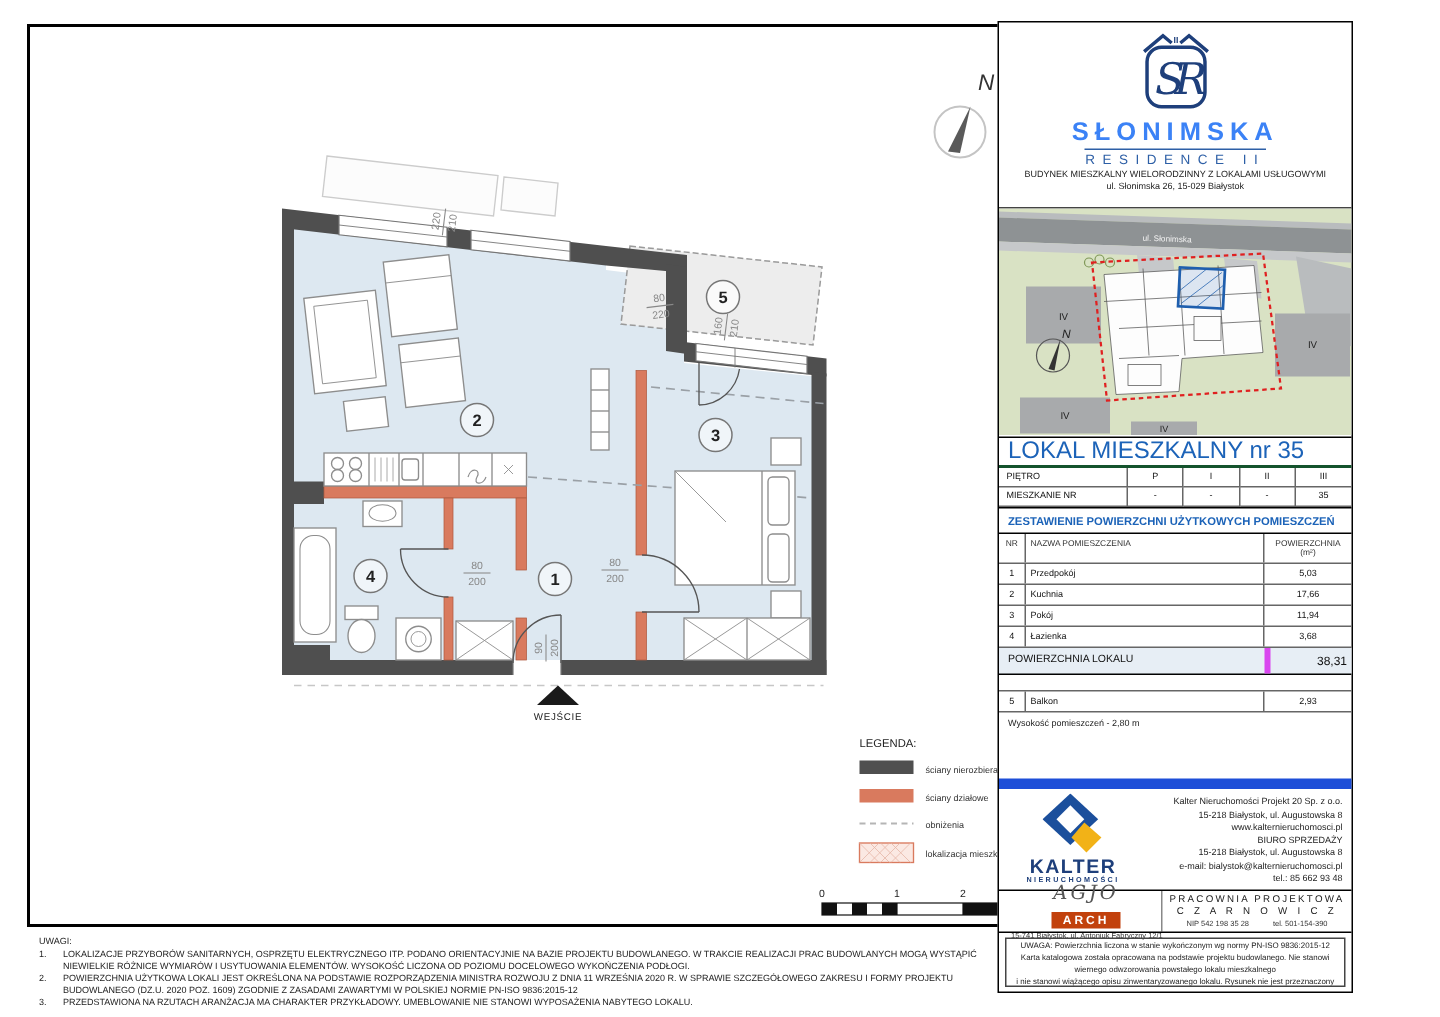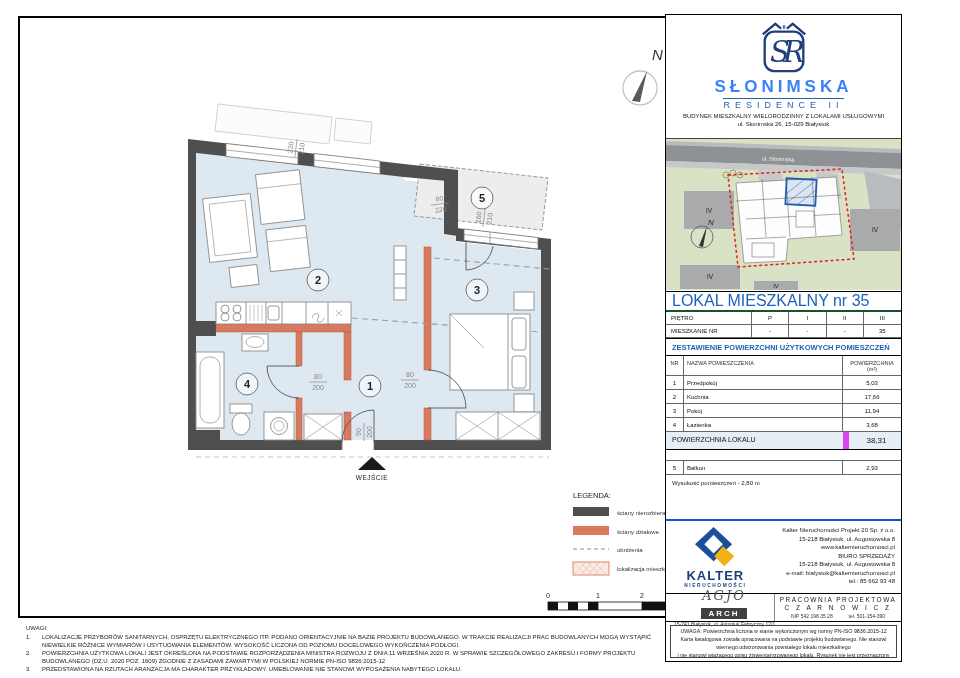--- a/index.html
+++ b/index.html
@@ -40,34 +40,34 @@
   .secTitle{height:17px;flex:none;display:flex;align-items:center;padding-left:6px;
     color:#1c63b8;font-size:7.5px;font-weight:bold;border-bottom:1px solid #000;box-sizing:border-box;}
   .tableB{flex:none;}
   .tB-row{display:grid;grid-template-columns:18px 1fr 58px;border-bottom:1px solid #666;}
   .tB-row .c{border-right:1px solid #666;padding:3.5px 3px;}
   .tB-row .c:last-child{border-right:none;text-align:center;}
   .tB-row .nr{text-align:center;}
   .tB-head .c{font-size:5.6px;color:#333;}
   .tB-total{display:grid;grid-template-columns:1fr 58px;background:#e7eef5;border-bottom:1px solid #000;}
   .tB-total .c{padding:4px 3px 4px 6px;font-size:7px;}
-  .tB-total .c:last-child{border-left:6px solid #d946ef;text-align:center;font-size:8px;}
+  .tB-total .c:last-child{border-left:4px solid #d946ef;text-align:right;font-size:8px;}
   .tB-gap{height:10px;flex:none;border-bottom:1px solid #666;}
   .height-note{flex:none;padding:5px 0 0 6px;font-size:6px;color:#222;height:16px;box-sizing:border-box;}
   .filler{flex:1;}
-  .developer{height:74px;flex:none;border-top:2px solid #1d4ed8;display:flex;box-sizing:border-box;}
+  .developer{height:74px;flex:none;border-top:7px solid #1d4ed8;display:flex;box-sizing:border-box;}
   .dev-left{width:42%;display:flex;flex-direction:column;align-items:center;justify-content:center;}
   .dev-logo-word{font-size:13px;font-weight:bold;color:#1e3f7b;letter-spacing:1px;margin-top:1px;}
   .dev-logo-sub{font-size:4.8px;font-weight:bold;color:#1e3f7b;letter-spacing:1.6px;}
   .dev-right{flex:1;text-align:right;padding:5px 6px 0 0;line-height:1.42;font-size:6px;color:#222;}
   .architect{height:28px;flex:none;border-top:1px solid #000;display:flex;box-sizing:border-box;}
   .arch-left{width:46%;display:flex;flex-direction:column;justify-content:center;padding-left:8px;box-sizing:border-box;}
   .arch-logo-row{display:flex;align-items:center;gap:5px;flex-direction:column;}
   .agjo{font-family:"DejaVu Serif",serif;font-style:italic;font-size:13px;color:#555;letter-spacing:2px;}
-  .archbox{background:#404040;color:#fff;font-size:8px;font-weight:bold;letter-spacing:2px;padding:1px 7px;}
+  .archbox{background:#c2410c;color:#fff;font-size:8px;font-weight:bold;letter-spacing:2px;padding:1px 7px;}
   .arch-addr{font-size:5px;color:#333;margin-top:2px;white-space:nowrap;}
   .arch-right{flex:1;border-left:1px solid #888;display:flex;flex-direction:column;justify-content:center;text-align:center;box-sizing:border-box;}
   .arch-studio1{font-size:6.5px;letter-spacing:1.5px;color:#222;}
   .arch-studio2{font-size:6.5px;letter-spacing:2.5px;color:#222;margin-top:1px;}
   .arch-ids{display:flex;justify-content:space-evenly;font-size:5px;color:#333;margin-top:2px;}
   .disclaimer{height:40px;flex:none;border-top:1px solid #000;padding:3px 4px;box-sizing:border-box;}
   .disc-inner{border:1px solid #444;height:100%;box-sizing:border-box;text-align:center;
     font-size:5.3px;line-height:1.5;color:#222;padding:2px 4px;overflow:hidden;}
 </style>
 </head>

